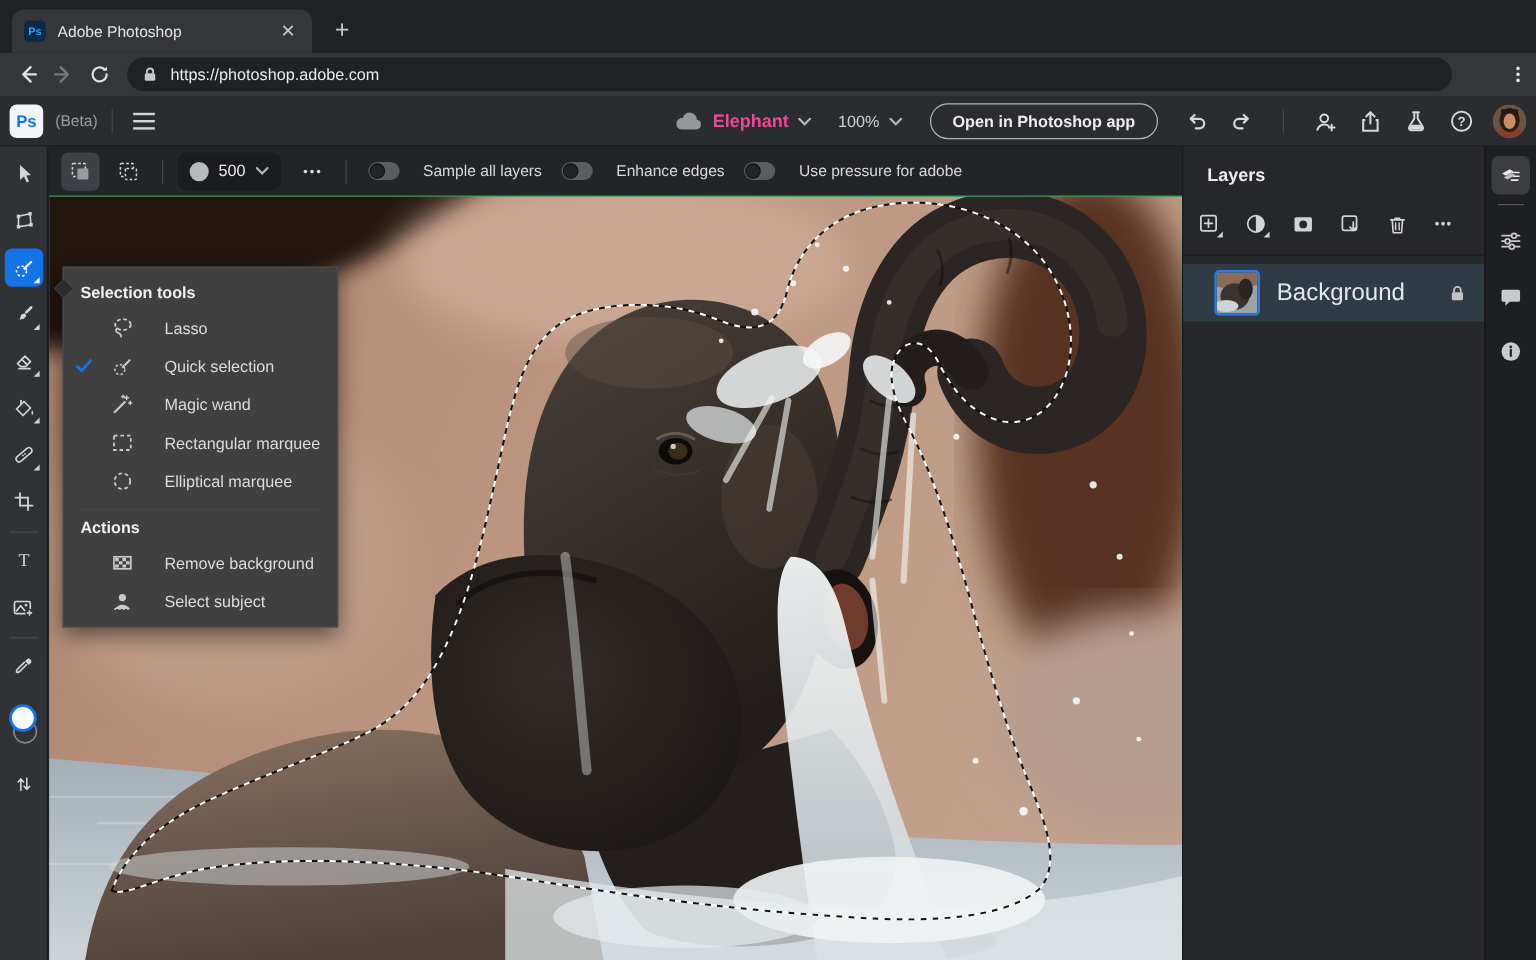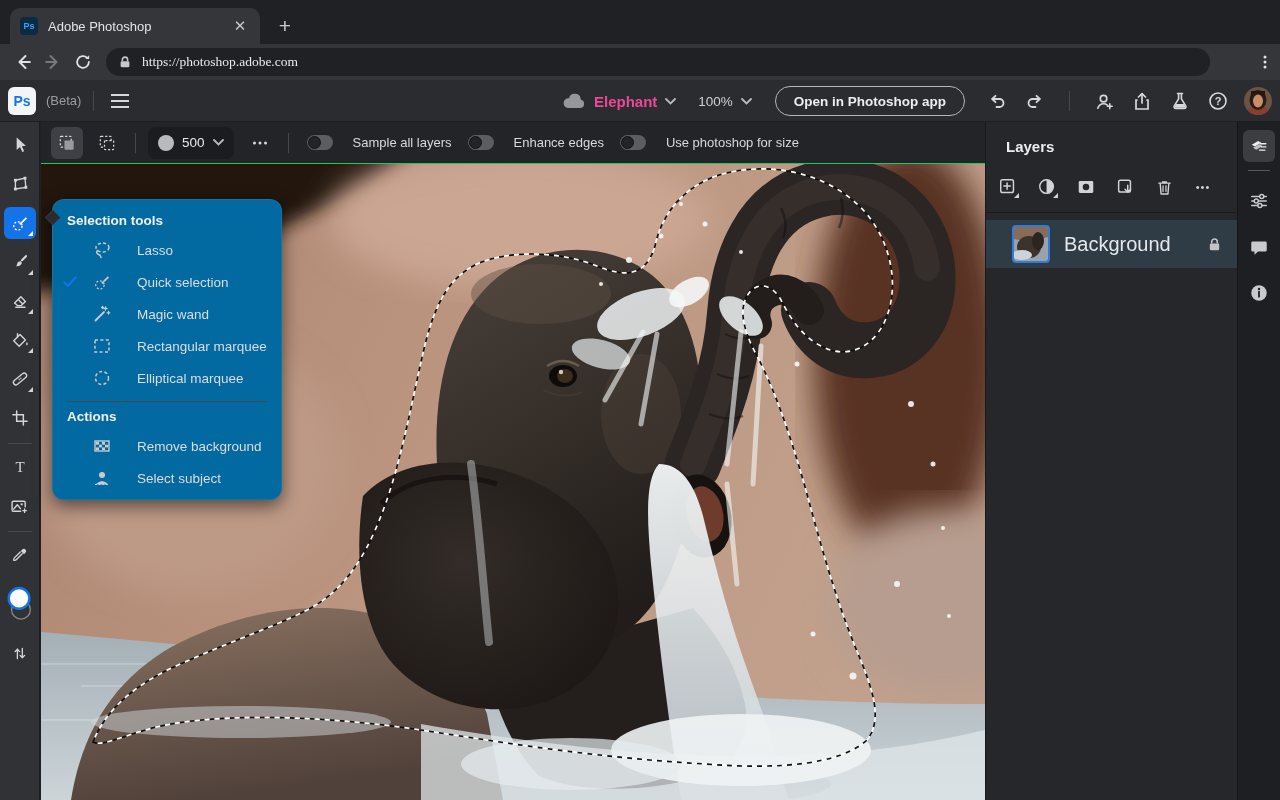--- a/index.html
+++ b/index.html
@@ -12,21 +12,21 @@
   .tab { position:absolute; left:10px; top:8px; width:250px; height:36px; background:#35363a;
     border-radius:10px 10px 0 0; display:flex; align-items:center; padding:0 10px; }
   .favicon { width:18px; height:18px; border-radius:4px; background:#0b2a44; color:#31a8ff;
     font-size:9px; font-weight:bold; display:flex; align-items:center; justify-content:center; }
   .tab-title { color:#e3e4e8; font-size:13px; margin-left:10px; flex:1; white-space:nowrap; overflow:hidden; }
   .tab-close { color:#c7c8cc; font-size:15px; width:20px; height:20px; border-radius:50%;
     display:flex; align-items:center; justify-content:center; }
   .newtab { position:absolute; left:272px; top:13px; color:#c7c8cc; font-size:21px; font-weight:300;
     width:26px; height:26px; display:flex; align-items:center; justify-content:center; }
   .btoolbar { position:absolute; left:0; top:44px; width:1280px; height:36px; background:#35363a;
-    display:flex; align-items:center;font-family:Liberation Serif, serif; }
+    display:flex; align-items:center; }
   .nav-ic { width:30px; height:30px; display:flex; align-items:center; justify-content:center; color:#dfe1e5; }
   .nav-ic.dim { color:#76787d; }
   .omnibox { margin-left:8px; width:1104px; height:28px; border-radius:14px; background:#202124;
     display:flex; align-items:center; padding:0 12px; }
   .url { color:#e8eaed; font-size:13.5px; margin-left:10px; }
   .kebab { margin-left:auto; margin-right:6px; color:#dfe1e5; }
 
   
   .appbar { position:absolute; left:0; top:80px; width:1280px; height:42px; background:#2b2c2f;
     display:flex; align-items:center; border-bottom:1px solid #1d1e20; }
@@ -62,22 +62,22 @@
   .brush-dot { width:16px; height:16px; border-radius:50%; background:#b9babd; }
   .brush-size { color:#e9e9eb; font-size:13.5px; }
   .toggle { width:26px; height:15px; border-radius:8px; background:#5c5d61; position:relative; flex:none; }
   .toggle .knob { position:absolute; left:1px; top:1px; width:13px; height:13px; border-radius:50%;
     background:#232428; border:1px solid #121315; }
   .opt-label { font-size:13px; color:#d8d9db; margin-left:20px; }
 
   .canvas { position:absolute; left:41px; top:164px; width:944px; height:636px; background:#8f8f8f; }
 
   
-  .flyout { position:absolute; left:52px; top:199px; width:230px; height:301px; background:#0369a1;
-    border:1px solid rgba(255,255,255,.07); border-radius:12px; box-shadow:0 6px 18px rgba(0,0,0,.55);
+  .flyout { position:absolute; left:52px; top:222px; width:230px; height:301px; background:#404040;
+    border:1px solid rgba(255,255,255,.07); border-radius:0; box-shadow:0 6px 18px rgba(0,0,0,.55);
     z-index:30; padding:13px 0 0 0; }
   .flyout .notch { position:absolute; left:-6px; top:12px; width:11px; height:11px; background:#2a2b2f;
     transform:rotate(45deg); border-left:1px solid rgba(255,255,255,.07); border-bottom:1px solid rgba(255,255,255,.07); }
   .fly-head { color:#f0f0f2; font-size:13.5px; font-weight:bold; padding:0 14px; margin-bottom:6px; }
   .fly-item { height:32px; display:flex; align-items:center; color:#dcdcdf; font-size:13.5px; }
   .fly-check { width:34px; display:flex; justify-content:center; color:#1473e6; }
   .fly-ic { width:30px; display:flex; justify-content:center; color:#c9cacd; }
   .fly-label { margin-left:20px; }
   .fly-div { height:1px; background:#47484c; margin:7px 14px; }
 
@@ -367,21 +367,21 @@
         <span class="knob"></span>
       </div>
     <span class="opt-label">Sample all layers</span>
     <div class="toggle" style="margin-left:16px">
         <span class="knob"></span>
       </div>
     <span class="opt-label">Enhance edges</span>
     <div class="toggle" style="margin-left:16px">
         <span class="knob"></span>
       </div>
-    <span class="opt-label">Use photoshop for size</span>
+    <span class="opt-label">Use pressure for adobe</span>
   </div>
 
   <div class="canvas">
     <svg width="944" height="636" viewBox="0 0 944 636">
       <defs>
         <linearGradient id="bg" x1="0" y1="0" x2="1" y2="0.3">
           <stop offset="0" stop-color="#ad8673"></stop>
             <stop offset="0.5" stop-color="#bb957f"></stop>
             <stop offset="1" stop-color="#c2a18c"></stop>
         </linearGradient>

